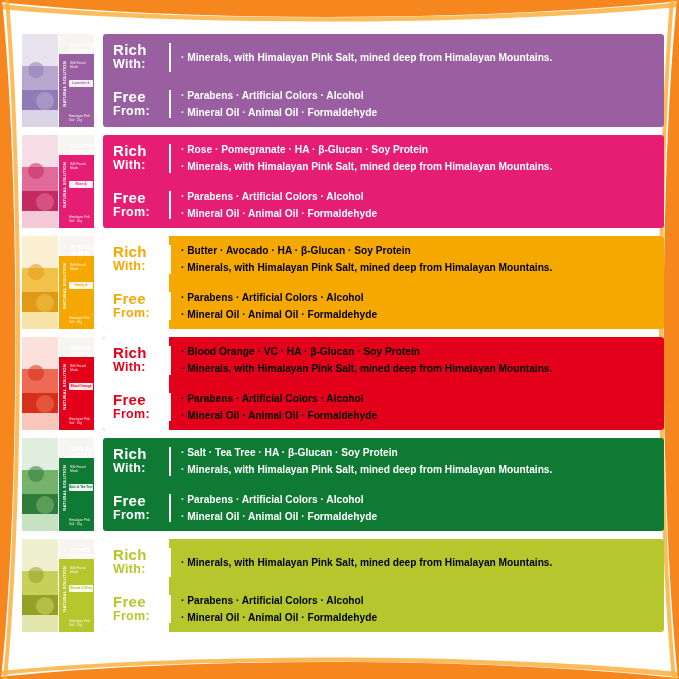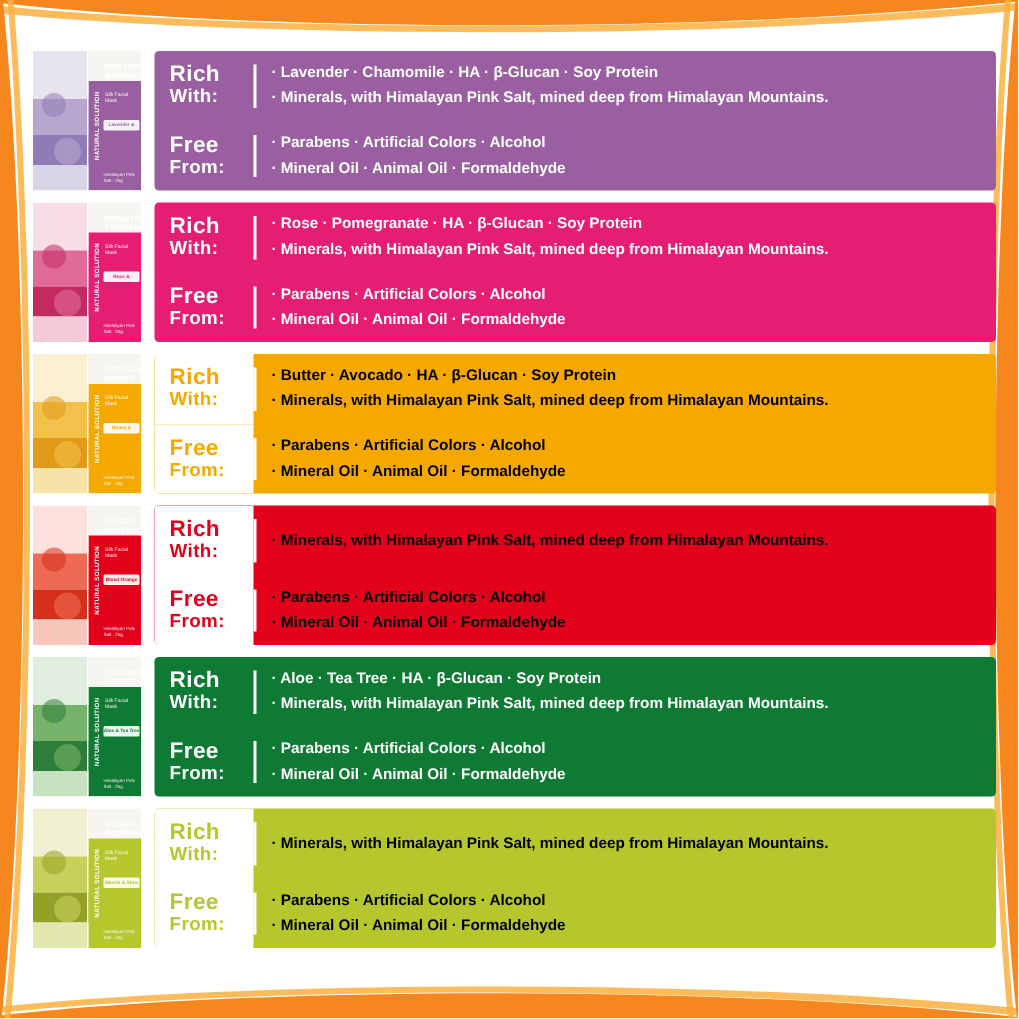--- a/index.html
+++ b/index.html
@@ -242,21 +242,20 @@
           </div>
         </div>
         <div class="panel light" style="background: rgb(154, 95, 160);">
           <div class="panel-half top">
             <div class="label">
               <span class="l1">Rich</span>
               <span class="l2">With:</span>
             </div>
             <div class="divider"></div>
             <div class="lines">
-              <span class="ln">· Lavender · Chamomile · HA · β-Glucan · Soy Protein</span>
               <span class="ln">· Minerals, with Himalayan Pink Salt, mined deep from Himalayan Mountains.</span>
             </div>
           </div>
           <div class="panel-half bot">
             <div class="label">
               <span class="l1">Free</span>
               <span class="l2">From:</span>
             </div>
             <div class="divider"></div>
             <div class="lines">
@@ -383,20 +382,21 @@
           </div>
         </div>
         <div class="panel boxed" style="background: rgb(226, 0, 26);">
           <div class="panel-half top">
             <div class="label" style="color: rgb(226, 0, 26); background: rgb(255, 255, 255); align-self: stretch; padding-top: 8px;">
               <span class="l1">Rich</span>
               <span class="l2">With:</span>
             </div>
             <div class="divider" style="background: rgb(255, 255, 255);"></div>
             <div class="lines">
+              <span class="ln">· Blood Orange · VC · HA · β-Glucan · Soy Protein</span>
               <span class="ln">· Minerals, with Himalayan Pink Salt, mined deep from Himalayan Mountains.</span>
             </div>
           </div>
           <div class="panel-half bot">
             <div class="label" style="color: rgb(226, 0, 26); background: rgb(255, 255, 255); align-self: stretch; padding-top: 8px;">
               <span class="l1">Free</span>
               <span class="l2">From:</span>
             </div>
             <div class="divider" style="background: rgb(255, 255, 255);"></div>
             <div class="lines">
@@ -429,21 +429,21 @@
           </div>
         </div>
         <div class="panel light" style="background: rgb(15, 122, 51);">
           <div class="panel-half top">
             <div class="label">
               <span class="l1">Rich</span>
               <span class="l2">With:</span>
             </div>
             <div class="divider"></div>
             <div class="lines">
-              <span class="ln">· Aloe · Tea Tree · HA · β-Glucan · Soy Protein</span>
+              <span class="ln">· Salt · Tea Tree · HA · β-Glucan · Soy Protein</span>
               <span class="ln">· Minerals, with Himalayan Pink Salt, mined deep from Himalayan Mountains.</span>
             </div>
           </div>
           <div class="panel-half bot">
             <div class="label">
               <span class="l1">Free</span>
               <span class="l2">From:</span>
             </div>
             <div class="divider"></div>
             <div class="lines">

